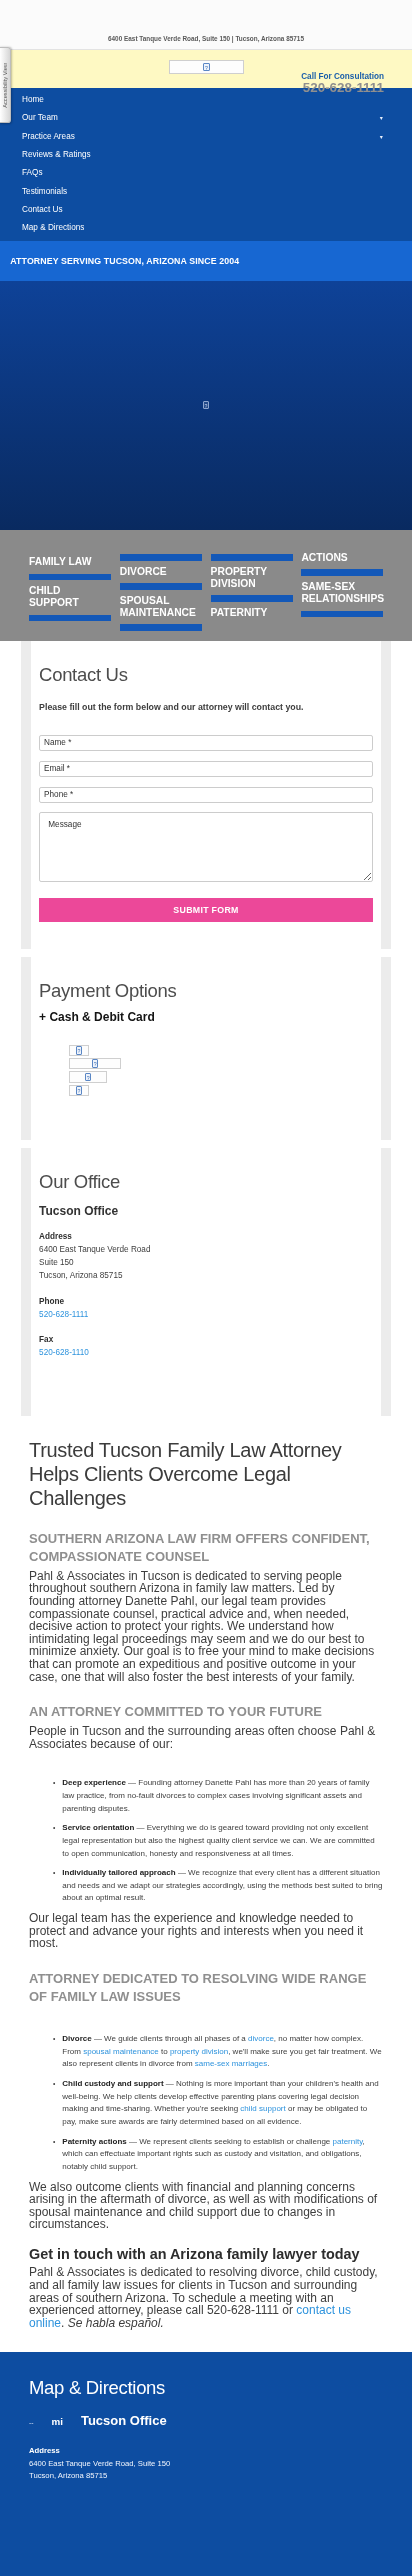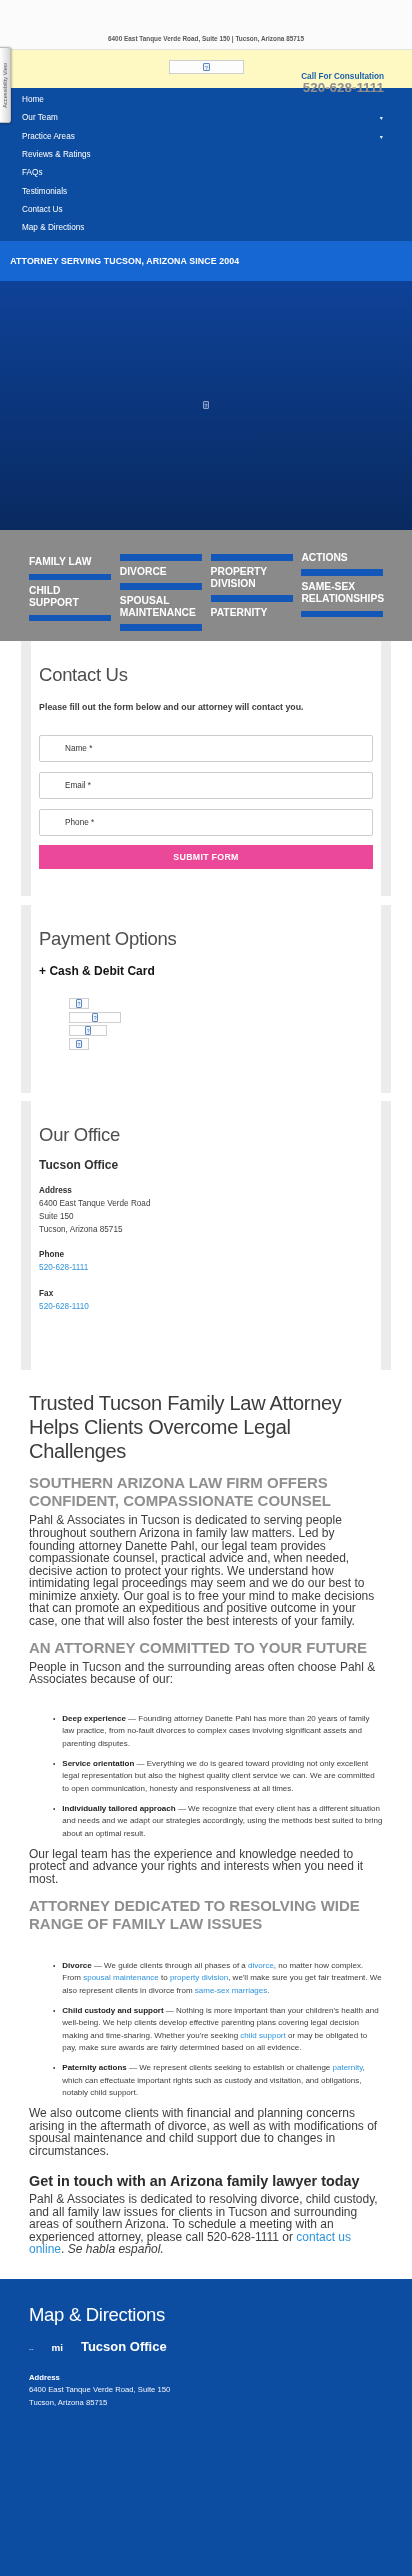--- a/index.html
+++ b/index.html
@@ -48,40 +48,40 @@
   .strip .pa-label.narrow{max-width:71px;}
   .strip .bar{height:6.7px;background:var(--strip-bar-blue);margin:5.2px 0;width:82px;}
   .col.c1{padding-top:7.2px;} .col.c4{padding-top:3.1px;}
 
   
   .zone{margin:0 20.6px 8.2px;background:#ececec;padding:0 10.3px;}
   .card{background:#fff;padding:23px 8.2px 27px;}
   .card-title{font-size:18.5px;font-weight:300;color:#4d4d4d;letter-spacing:-0.3px;}
   .card-sub{font-size:8.8px;font-weight:bold;color:var(--text-dark);line-height:17.5px;margin-top:13.4px;}
   .cform{margin-top:18.5px;}
-  .cform input{display:block;width:100%;height:27px;border:0.5px solid #ccc;border-radius:2.1px;font-size:8.2px;padding:0 25px;margin-bottom:9.8px;color:#222;font-family:inherit;}
+  .cform input{display:block;width:100%;height:16px;border:0.5px solid #ccc;border-radius:2.1px;font-size:8.2px;padding:0 4px;margin-bottom:9.8px;color:#222;font-family:inherit;}
   .cform textarea{display:block;width:100%;height:70px;border:0.5px solid #ccc;border-radius:2.1px;font-size:8.2px;padding:6.2px 8.2px;margin:1.5px 0 15.5px;color:#222;font-family:inherit;resize:vertical;}
   .cform ::placeholder{color:#333;opacity:1;}
   .submit-btn{display:block;width:100%;height:24px;background:#ec4899;color:#fff;border:none;font-weight:bold;font-size:8.8px;letter-spacing:0.3px;cursor:pointer;font-family:inherit;}
 
-  .pay-sub{font-size:12px;font-weight:bold;color:#141414;margin-top:14px;}
+  .pay-sub{font-size:12px;font-weight:bold;color:#141414;margin-top:8px;}
   .pay-icons{margin-top:20.6px;padding-bottom:14.4px;}
   .pay-box{margin:2.1px 0 2.1px 30px;height:11.3px;display:flex;align-items:center;justify-content:center;}
   .pay-box.w1{width:19.6px;} .pay-box.w2{width:52px;} .pay-box.w3{width:38px;} .pay-box.w4{width:19.6px;}
 
   .office-name{font-size:12px;font-weight:bold;color:#333;margin-top:11.3px;}
   .office-block{margin-top:12.4px;font-size:8.2px;line-height:13px;}
   .office-block .lbl{font-weight:bold;color:#2f2f2f;}
   .office-block a{color:var(--link-blue);text-decoration:none;cursor:pointer;}
   .zone-office .card{padding-bottom:57px;}
 
   
   .article{padding:13.4px 29px 23px;background:#fff;}
   .article h1{font-size:20px;font-weight:300;color:#3c3c3c;line-height:24px;letter-spacing:-0.3px;max-width:330px;}
-  .article h2.gray{font-size:15px;font-weight:bold;color:var(--heading-gray);line-height:18px;margin-top:11px;text-transform:uppercase;}
+  .article h2.gray{font-size:13px;font-weight:bold;color:var(--heading-gray);line-height:18px;margin-top:20px;text-transform:uppercase;}
   .article h2.dark{font-size:14.4px;font-weight:bold;color:#2d2d2d;margin-top:15.5px;}
   .article p{font-size:12px;line-height:12.6px;margin-top:4px;color:var(--text-dark);}
   .article a{color:var(--link-blue);text-decoration:none;cursor:pointer;}
   .bullets{list-style:none;margin:27px 0 0 24px;}
   .bullets li{font-size:8px;line-height:12.6px;margin-bottom:7.2px;position:relative;padding-left:9.3px;}
   .bullets li::before{content:"•";position:absolute;left:0;top:0;font-size:6.7px;}
   .bullets .lead{font-weight:bold;color:#232323;}
 
   
   .map-section{height:386px;background:var(--nav-blue);color:#fff;padding:25px 0 0 29px;}
@@ -164,20 +164,21 @@
   </div>
 
   <section class="zone">
     <div class="card">
       <h2 class="card-title">Contact Us</h2>
       <p class="card-sub">Please fill out the form below and our attorney will contact you.</p>
       <div class="cform">
         <input type="text" placeholder="Name *" style="">
         <input type="text" placeholder="Email *" style="">
         <input type="text" placeholder="Phone *" style="">
+        <textarea placeholder="Message" style=""></textarea>
         <button class="submit-btn">SUBMIT FORM</button>
       </div>
     </div>
   </section>
 
   <section class="zone">
     <div class="card">
       <h2 class="card-title">Payment Options</h2>
       <p class="pay-sub">+ Cash &amp; Debit Card</p>
       <div class="pay-icons">

